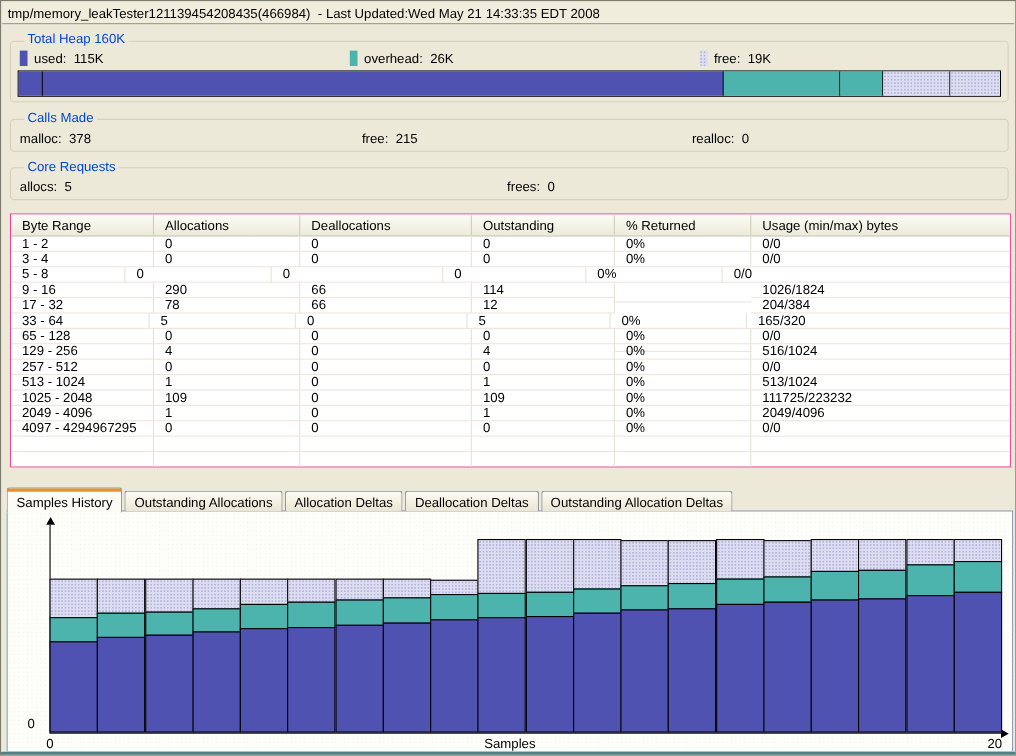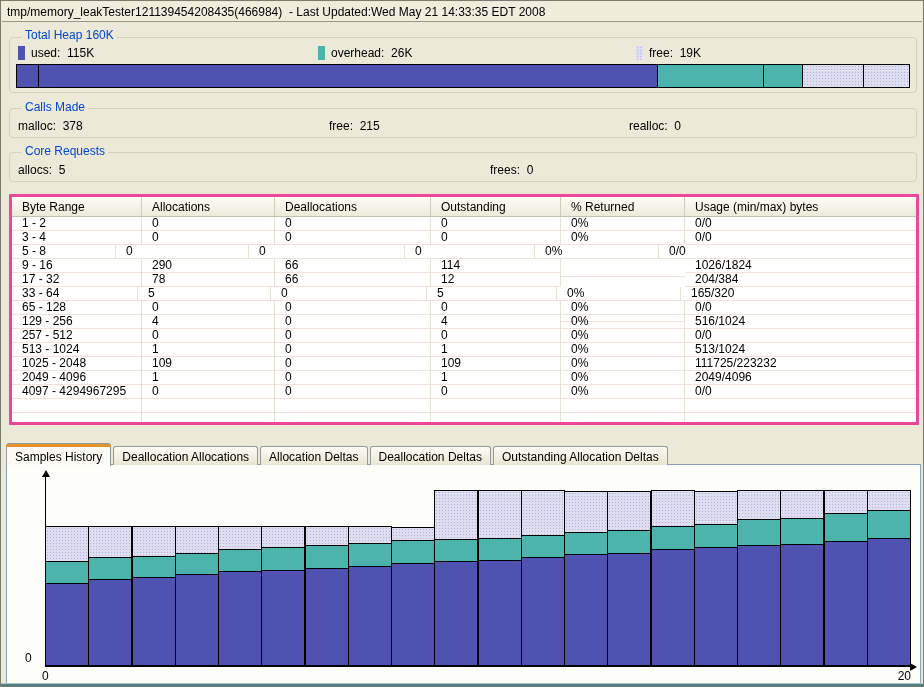--- a/index.html
+++ b/index.html
@@ -28,21 +28,21 @@
   .heapbar{position:absolute;left:6px;right:6px;top:26px;height:24px;box-sizing:border-box;
     border:1px solid #000;display:flex;background:#fff;}
   .hseg{height:100%;box-sizing:border-box;border-right:1px solid #000;}
   .hseg:last-child{border-right:none;}
   .seg-used{background:#4f52b0;}
   .seg-overhead{background:#4db3ad;}
   .seg-free{background:#dedef2;
     background-image:radial-gradient(circle,#b4b4da 0.7px,transparent 0.8px);background-size:3px 3px;}
   
   .alloc-table{position:absolute;left:8px;top:193px;width:910px;height:231px;box-sizing:border-box;
-    border:3px solid #ec4899;background:#fff;overflow:hidden;}
+    border:1px solid #ec4899;background:#fff;overflow:hidden;}
   .t-header{display:flex;height:20px;box-sizing:border-box;
     background:linear-gradient(#fdfdf6,#ecead9);border-bottom:1px solid #c5c2ae;}
   .t-hcell{box-sizing:border-box;border-right:1px solid #cfccba;padding:3px 0 0 10px;
     white-space:nowrap;overflow:hidden;}
   .t-hcell:last-child{border-right:none;}
   .t-row{display:flex;height:14px;box-sizing:border-box;}
   .t-cell{box-sizing:border-box;border-right:1px solid #e6e2d6;border-bottom:1px solid #f0e4dc;
     padding:0 0 0 10px;line-height:13px;white-space:nowrap;overflow:hidden;}
   .t-cell:last-child{border-right:none;}
   
@@ -101,21 +101,21 @@
         <div class="stat" style="left: 8px; top: 10px;">malloc:  378</div>
         <div class="stat" style="left: 319px; top: 10px;">free:  215</div>
         <div class="stat" style="left: 619px; top: 10px;">realloc:  0</div>
       </div>
   </div>
 
   <div class="group" style="left:8px;top:151px;width:908px;height:30px;">
     <div class="group-label" style="top:-8px;">Core Requests</div>
     <div>
         <div class="stat" style="left: 8px; top: 10px;">allocs:  5</div>
-        <div class="stat" style="left: 480px; top: 10px;">frees:  0</div>
+        <div class="stat" style="left: 451px; top: 10px;">frees:  0</div>
       </div>
   </div>
 
   <div class="alloc-table">
     <div class="t-header">
         <div class="t-hcell" style="width: 130px;">Byte Range</div>
         <div class="t-hcell" style="width: 133px;">Allocations</div>
         <div class="t-hcell" style="width: 156px;">Deallocations</div>
         <div class="t-hcell" style="width: 130px;">Outstanding</div>
         <div class="t-hcell" style="width: 124px;">% Returned</div>
@@ -240,21 +240,21 @@
           <div class="t-cell" style="width: 156px;"></div>
           <div class="t-cell" style="width: 130px;"></div>
           <div class="t-cell" style="width: 124px;"></div>
           <div class="t-cell" style="flex: 1 1 0%;"></div>
         </div>
       </div>
   </div>
 
   <div class="tabbar">
       <div class="tab active">Samples History</div>
-      <div class="tab">Deallocation Allocations</div>
+      <div class="tab">Outstanding Allocations</div>
       <div class="tab">Allocation Deltas</div>
       <div class="tab">Deallocation Deltas</div>
       <div class="tab">Outstanding Allocation Deltas</div>
     </div>
 
   <div class="tabpanel">
     <div class="axis-y"></div>
     <div class="arrow-up"></div>
     <div class="axis-x"></div>
     <div class="arrow-right"></div>
@@ -355,17 +355,18 @@
           <div class="bseg seg-used" style="height: 125px;"></div>
         </div>
         <div class="bar" style="left: 860px; width: 44px; top: 25px;">
           <div class="bseg seg-free" style="height: 21px;"></div>
           <div class="bseg seg-overhead" style="height: 29px;"></div>
           <div class="bseg seg-used" style="height: 128px;"></div>
         </div>
       </div>
     <div class="ylab0">0</div>
     <div class="xlab0">0</div>
+    <div class="xlabS">Samples</div>
     <div class="xlab20">20</div>
   </div>
 
   <div class="bottom-edge"></div>
 </div>
 
 </body></html>

